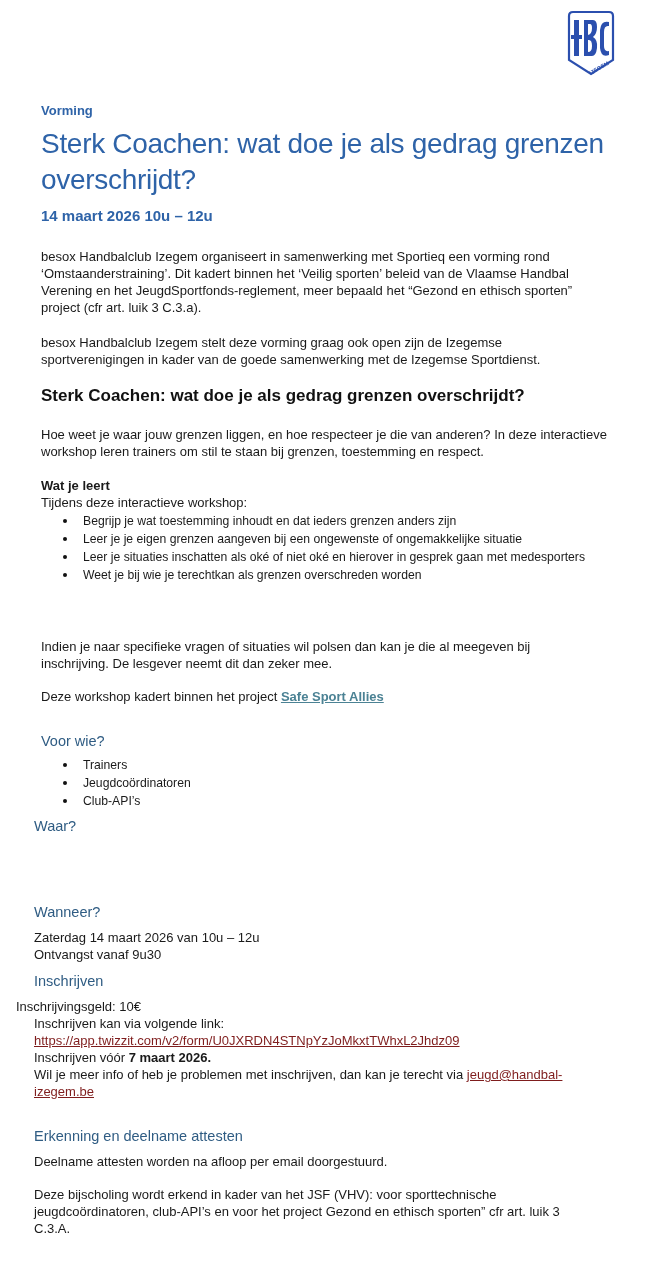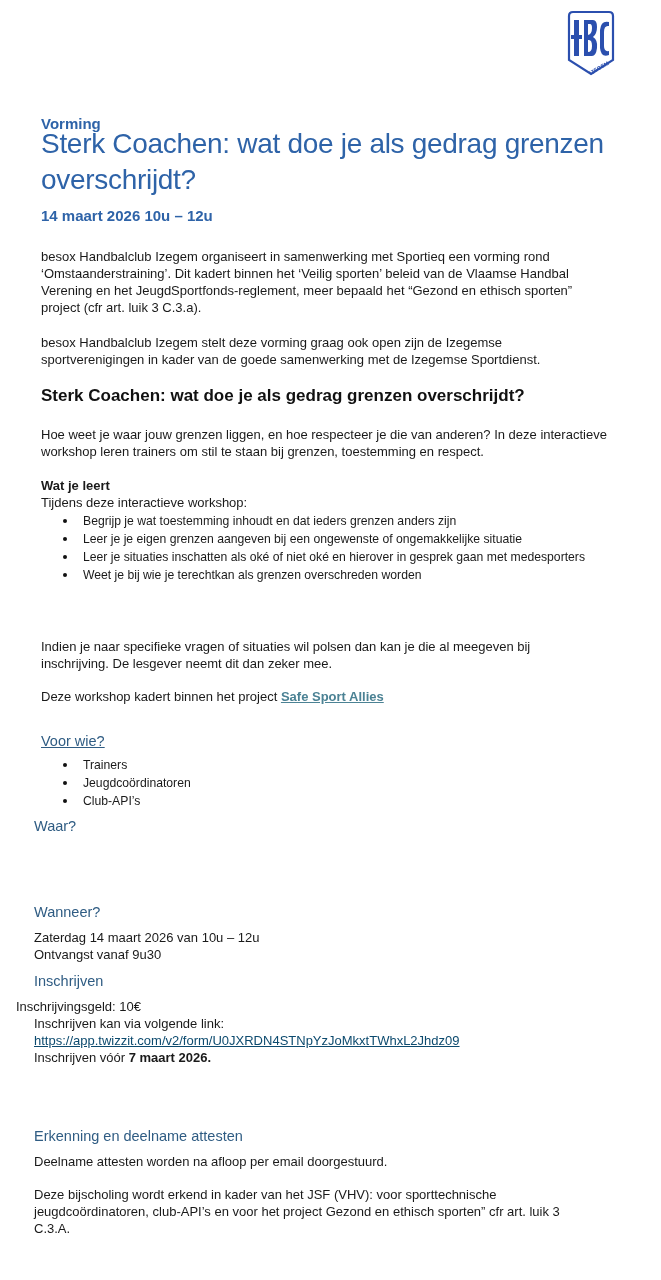--- a/index.html
+++ b/index.html
@@ -3,33 +3,33 @@
   <meta charset="utf-8">
   <style>
     html, body { margin: 0; padding: 0; background: #ffffff; }
     body {
       width: 661px; height: 1280px; position: relative; overflow: hidden;
       font-family: "Liberation Sans", sans-serif; color: #1a1a1a;
     }
     .page { position: absolute; left: 0; top: 0; width: 661px; height: 1280px; }
     .logo { position: absolute; left: 566px; top: 10px; width: 50px; height: 68px; }
     .abs { position: absolute; left: 41px; width: 590px; }
-    .kicker { top: 103px; font-size: 15px; font-weight: bold; color: #2e63a8; margin-top: 12px; }
+    .kicker { top: 103px; font-size: 13px; font-weight: bold; color: #2e63a8; }
     .title { top: 126px; font-size: 28px; line-height: 36px; color: #2e63a8; letter-spacing: -0.3px; }
     .date { top: 207px; font-size: 15px; font-weight: bold; color: #2e63a8; }
     .p { font-size: 13px; line-height: 17px; color: #1a1a1a; margin: 0; }
     .h2 { font-size: 17px; font-weight: bold; color: #111; }
     .sec-h { font-size: 14.5px; color: #2f5c83; }
     ul.bullets { margin: 0; padding: 0 0 0 42px; list-style: none; }
     ul.bullets li { position: relative; font-size: 12.2px; line-height: 18px; }
     ul.bullets li::before {
       content: ""; position: absolute; left: -20px; top: 7px;
       width: 4px; height: 4px; border-radius: 50%; background: #111;
     }
-    a.link { color: #0c4a6e; text-decoration: underline; }
+    a.link { color: #7f1d1d; text-decoration: underline; }
     a.link-bold { color: #4b8294; text-decoration: underline; font-weight: bold; }
     b { font-weight: bold; }
   </style>
 </head>
 <body>
 
 <div class="page">
 
   <svg class="logo" viewBox="0 0 50 68">
     <path d="M3 6 Q3 2 7 2 L43 2 Q47 2 47 6 L47 50 L25 64 L3 50 Z" fill="#ffffff" stroke="#2b4fae" stroke-width="2.2"></path>
@@ -60,38 +60,41 @@
     <li>Leer je situaties inschatten als oké of niet oké en hierover in gesprek gaan met medesporters</li>
     <li>Weet je bij wie je terechtkan als grenzen overschreden worden</li>
   </ul>
 
   <p class="abs p" style="top:638px; width:545px;">Indien je naar specifieke vragen of situaties wil polsen dan kan je die al meegeven bij inschrijving. De lesgever neemt dit dan zeker mee.</p>
 
   <p class="abs p" style="top:688px;">
     <span>Deze workshop kadert binnen het project </span><a class="link-bold">Safe Sport Allies</a>
   </p>
 
-  <div class="abs sec-h" style="top:733px;text-decoration:underline;">Voor wie?</div>
+  <div class="abs sec-h" style="top:733px;">Voor wie?</div>
   <ul class="abs bullets" style="top:756px;">
     <li>Trainers</li>
     <li>Jeugdcoördinatoren</li>
     <li>Club-API’s</li>
   </ul>
 
   <div class="abs sec-h" style="top:818px; left:34px;">Waar?</div>
 
   <div class="abs sec-h" style="top:904px; left:34px;">Wanneer?</div>
   <div class="abs p" style="top:929px; left:34px;">Zaterdag 14 maart 2026 van 10u – 12u</div>
   <div class="abs p" style="top:946px; left:34px;">Ontvangst vanaf 9u30</div>
 
   <div class="abs sec-h" style="top:973px; left:34px;">Inschrijven</div>
   <div class="abs p" style="top:998px; left:16px;">Inschrijvingsgeld: 10€</div>
   <div class="abs p" style="top:1015px; left:34px;">Inschrijven kan via volgende link:</div>
   <div class="abs p" style="top:1032px; left:34px;"><a class="link">https://app.twizzit.com/v2/form/U0JXRDN4STNpYzJoMkxtTWhxL2Jhdz09</a></div>
   <div class="abs p" style="top:1049px; left:34px;">
     <span>Inschrijven vóór </span><b>7 maart 2026.</b>
   </div>
+  <div class="abs p" style="top:1066px; left:34px; width:560px;">
+    <span>Wil je meer info of heb je problemen met inschrijven, dan kan je terecht via </span><a class="link">jeugd@handbal-izegem.be</a>
+  </div>
 
   <div class="abs sec-h" style="top:1128px; left:34px;">Erkenning en deelname attesten</div>
   <p class="abs p" style="top:1153px; left:34px;">Deelname attesten worden na afloop per email doorgestuurd.</p>
   <p class="abs p" style="top:1186px; left:34px; width:565px;">Deze bijscholing wordt erkend in kader van het JSF (VHV): voor sporttechnische jeugdcoördinatoren, club-API’s en voor het project Gezond en ethisch sporten” cfr art. luik 3 C.3.A.</p>
 
 </div>
 
 </body></html>

